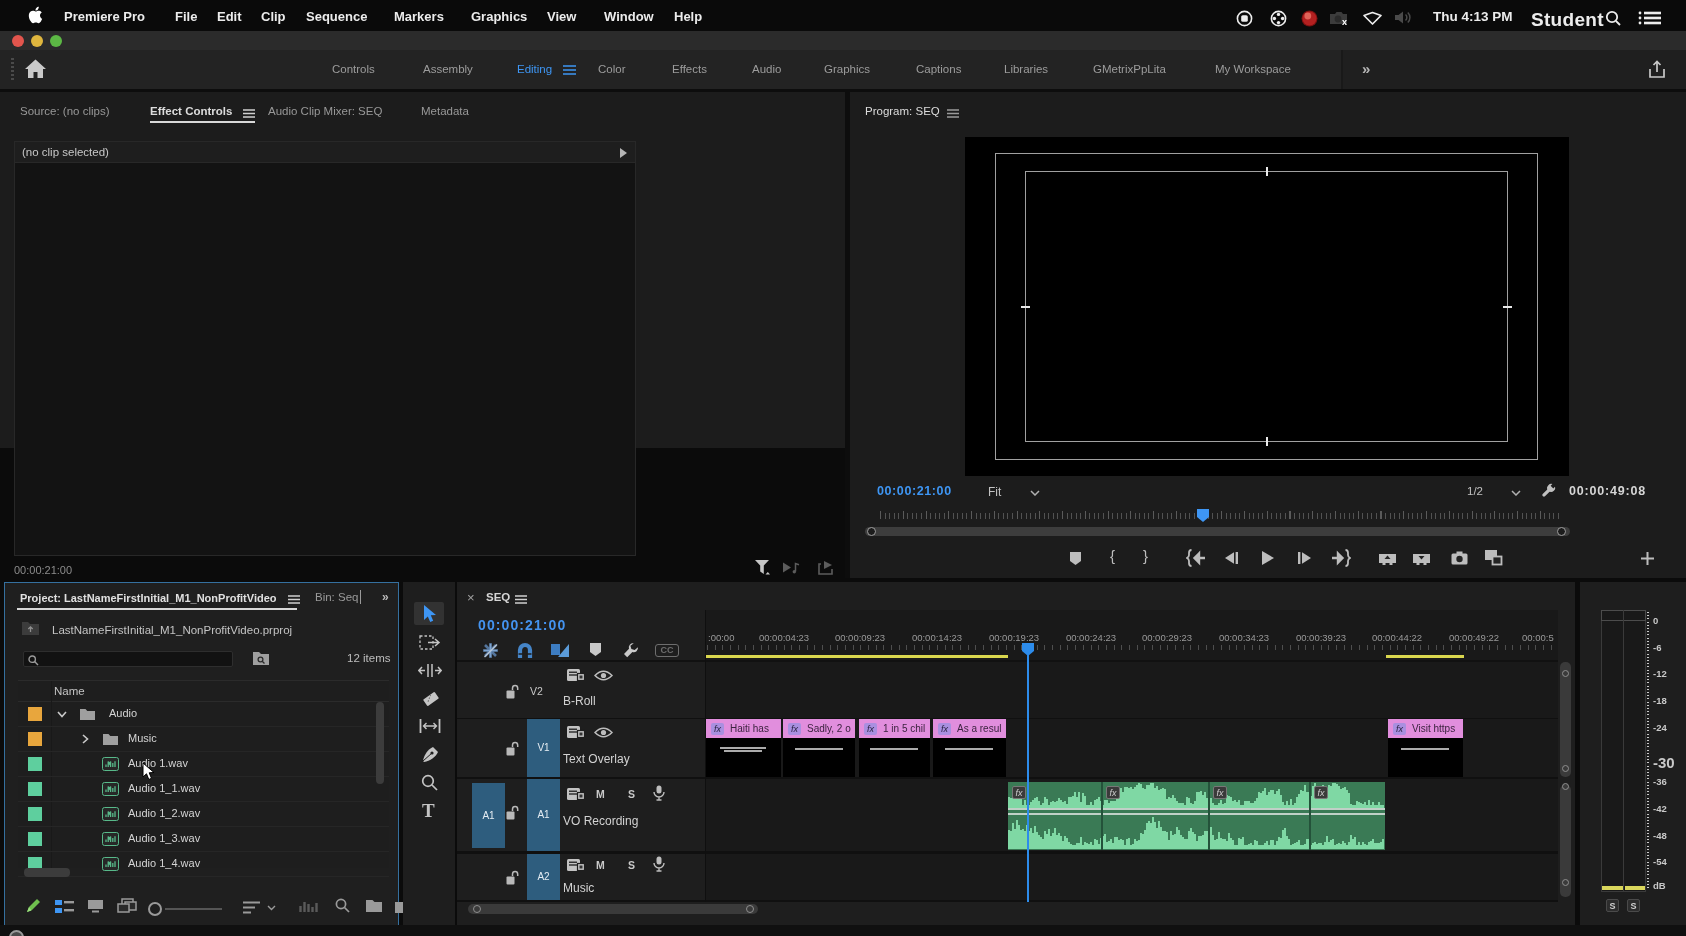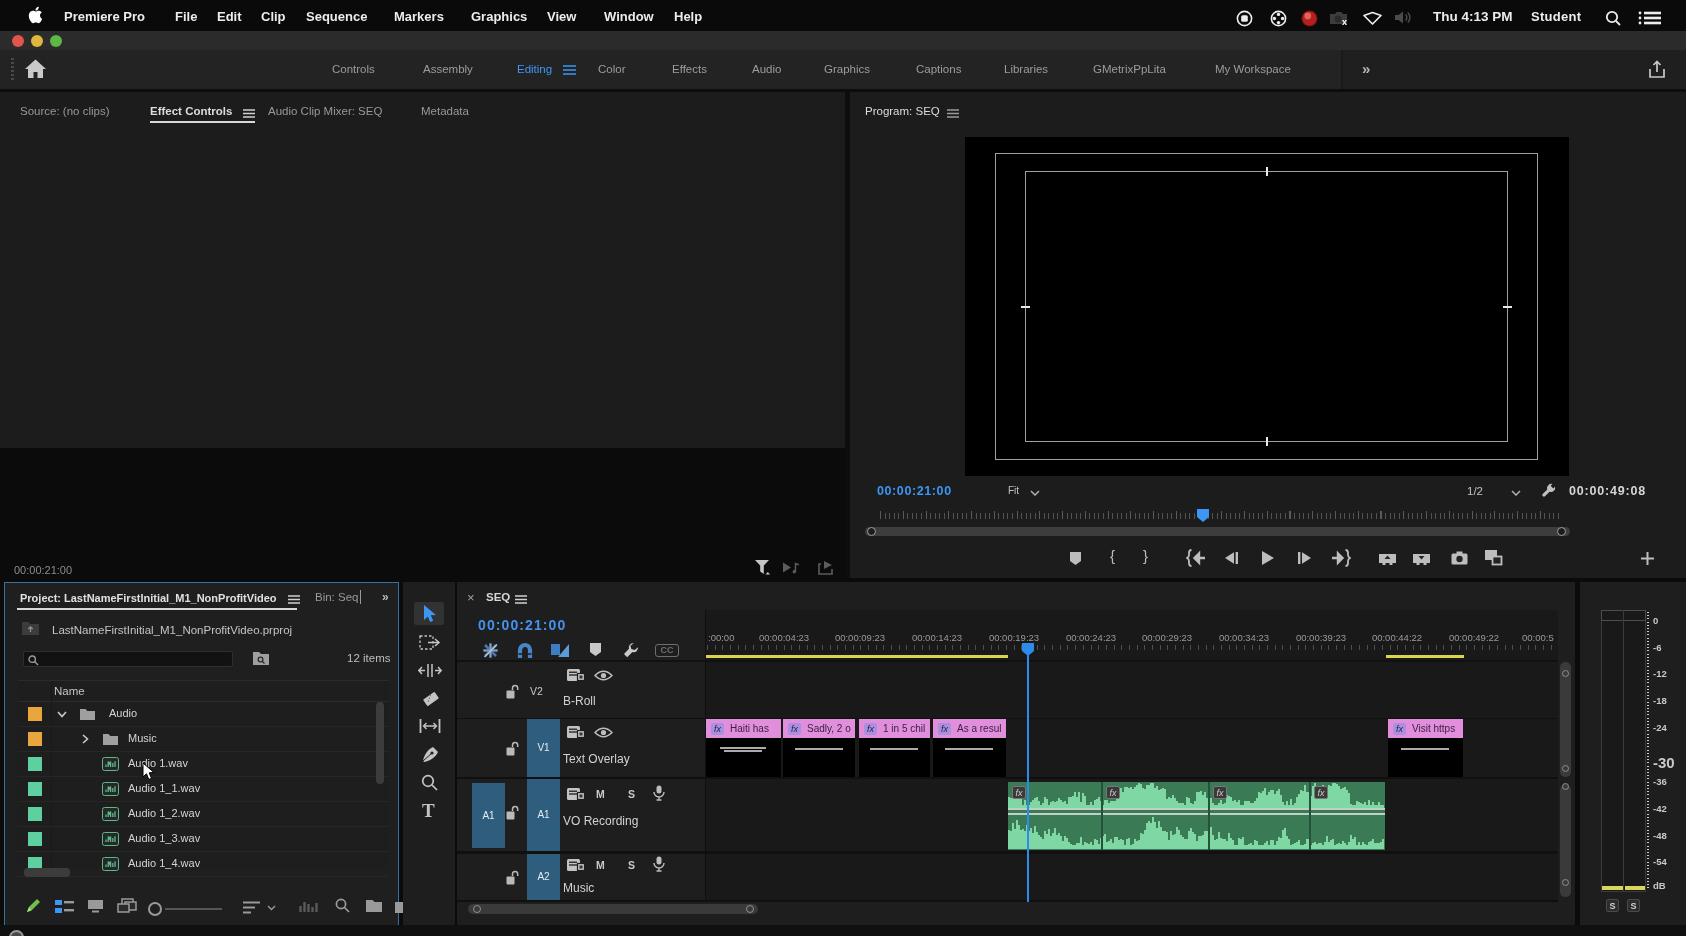--- a/index.html
+++ b/index.html
@@ -79,21 +79,21 @@
     <text x="14" y="15" fill="#fff" font-size="9" font-weight="bold" font-family="Liberation Sans">x</text>
   </svg>
   <svg class="abs" style="left:1362px;top:11px" width="21" height="15" viewBox="0 0 21 15">
     <path d="M2 4.5 L10.5 1.5 L19 4.5 L10.5 13z" fill="none" stroke="#ededed" stroke-width="1.7" stroke-linejoin="round"></path>
   </svg>
   <svg class="abs" style="left:1394px;top:10px" width="20" height="15" viewBox="0 0 20 15">
     <path fill="#4a4a4a" d="M1 5h3.5L9 1.5v12L4.5 10H1z"></path>
     <path d="M11.5 4.5a4 4 0 0 1 0 6M13.8 2.5a7 7 0 0 1 0 10" stroke="#4a4a4a" stroke-width="1.5" fill="none"></path>
   </svg>
   <span class="mi" style="left:1433px;font-weight:bold;font-size:13.5px;">Thu 4:13 PM</span>
-  <span class="mi" style="left:1531px;font-size:13px;letter-spacing:0.3px;">Student</span>
+  <span class="mi" style="left:1531px;font-size:19px;letter-spacing:0.3px;">Student</span>
   <svg class="abs" style="left:1605px;top:10px" width="17" height="17" viewBox="0 0 17 17">
     <circle cx="7" cy="7" r="5.2" fill="none" stroke="#ededed" stroke-width="1.8"></circle>
     <path d="M11 11 L15 15" stroke="#ededed" stroke-width="1.8"></path>
   </svg>
   <svg class="abs" style="left:1638px;top:11px" width="24" height="14" viewBox="0 0 24 14">
     <circle cx="2" cy="2" r="1.4" fill="#ededed"></circle>
         <rect x="6" y="0.7" width="17" height="2.6" fill="#ededed"></rect>
     <circle cx="2" cy="7" r="1.4" fill="#ededed"></circle>
         <rect x="6" y="5.7" width="17" height="2.6" fill="#ededed"></rect>
     <circle cx="2" cy="12" r="1.4" fill="#ededed"></circle>
@@ -134,20 +134,28 @@
 <div class="abs" style="left:0;top:89px;width:1686px;height:3px;background:#0d0d0d;"></div>
 <div class="panel" style="left:0;top:92px;width:845px;height:356px;">
   <span class="ptab" style="left:20px;top:13px;">Source: (no clips)</span>
   <span class="ptab on" style="left:150px;top:13px;font-weight:bold;">Effect Controls</span>
   <svg class="abs" style="left:243px;top:17px" width="12" height="9" viewBox="0 0 12 9">
     <path d="M0 1h12M0 4.5h12M0 8h12" stroke="#cfcfcf" stroke-width="1.4"></path>
   </svg>
   <div class="abs" style="left:150px;top:29px;width:105px;height:2px;background:#d8d8d8;"></div>
   <span class="ptab" style="left:268px;top:13px;">Audio Clip Mixer: SEQ</span>
   <span class="ptab" style="left:421px;top:13px;">Metadata</span>
+  <div id="ecbox">
+    <div id="echead">
+          <span style="position:absolute;left:7px;top:4px;">(no clip selected)</span>
+      <svg style="position:absolute;right:8px;top:6px" width="7" height="10" viewBox="0 0 7 10">
+            <path d="M0 0 L7 5 L0 10z" fill="#b5b5b5"></path>
+          </svg>
+    </div>
+  </div>
   <div class="txt" style="left:14px;top:472px;font-size:11px;color:#8c8c8c;">00:00:21:00</div>
   <svg class="abs" style="left:754px;top:467px" width="18" height="17" viewBox="0 0 18 17">
     <path d="M1 1h14l-5.2 5.6v8.4l-3.6-2.6V6.6z" fill="#c6c6c6"></path>
     <path d="M11.5 15.5 l4.5 0 -2.2-2.6z" fill="#c6c6c6"></path>
   </svg>
   <svg class="abs" style="left:782px;top:469px" width="19" height="13" viewBox="0 0 19 13">
     <path d="M1 1.5 L9 6.5 L1 11.5z" fill="#5c5c5c"></path>
     <path d="M13.5 10.5 V2.5 l3.5 1.2" stroke="#5c5c5c" stroke-width="1.5" fill="none"></path>
     <circle cx="12.3" cy="10.8" r="1.7" fill="#5c5c5c"></circle>
   </svg>
@@ -165,21 +173,21 @@
   <div id="video">
     <div class="guide" style="left:30px;top:16px;width:543px;height:307px;"></div>
     <div class="guide" style="left:60px;top:34px;width:483px;height:271px;"></div>
 
     <div class="abs" style="left:301px;top:30px;width:2px;height:9px;background:#e8e8e8;"></div>
     <div class="abs" style="left:301px;top:300px;width:2px;height:9px;background:#e8e8e8;"></div>
     <div class="abs" style="left:56px;top:169px;width:9px;height:2px;background:#e8e8e8;"></div>
     <div class="abs" style="left:538px;top:169px;width:9px;height:2px;background:#e8e8e8;"></div>
   </div>
   <div class="txt" style="left:27px;top:392px;font-size:12.5px;font-weight:bold;letter-spacing:0.6px;color:#3e96f4;">00:00:21:00</div>
-  <div class="txt" style="left:138px;top:393px;font-size:10px;color:#c2c2c2;margin-left:20px;">Fit</div>
+  <div class="txt" style="left:138px;top:393px;font-size:12px;color:#c2c2c2;">Fit</div>
   <svg class="abs" style="left:180px;top:398px" width="10" height="6" viewBox="0 0 10 6">
         <path d="M1 1 L5 5 L9 1" stroke="#b0b0b0" stroke-width="1.5" fill="none"></path>
       </svg>
   <div class="txt" style="left:617px;top:393px;font-size:11.5px;color:#c2c2c2;">1/2</div>
   <svg class="abs" style="left:661px;top:398px" width="10" height="6" viewBox="0 0 10 6">
         <path d="M1 1 L5 5 L9 1" stroke="#b0b0b0" stroke-width="1.5" fill="none"></path>
       </svg>
   <svg class="abs" style="left:690px;top:390px" width="17" height="17" viewBox="0 0 17 17">
     <g transform="rotate(45 8.5 8.5)">
           <circle cx="8.5" cy="4.8" r="3.9" fill="#c0c0c0"></circle>

